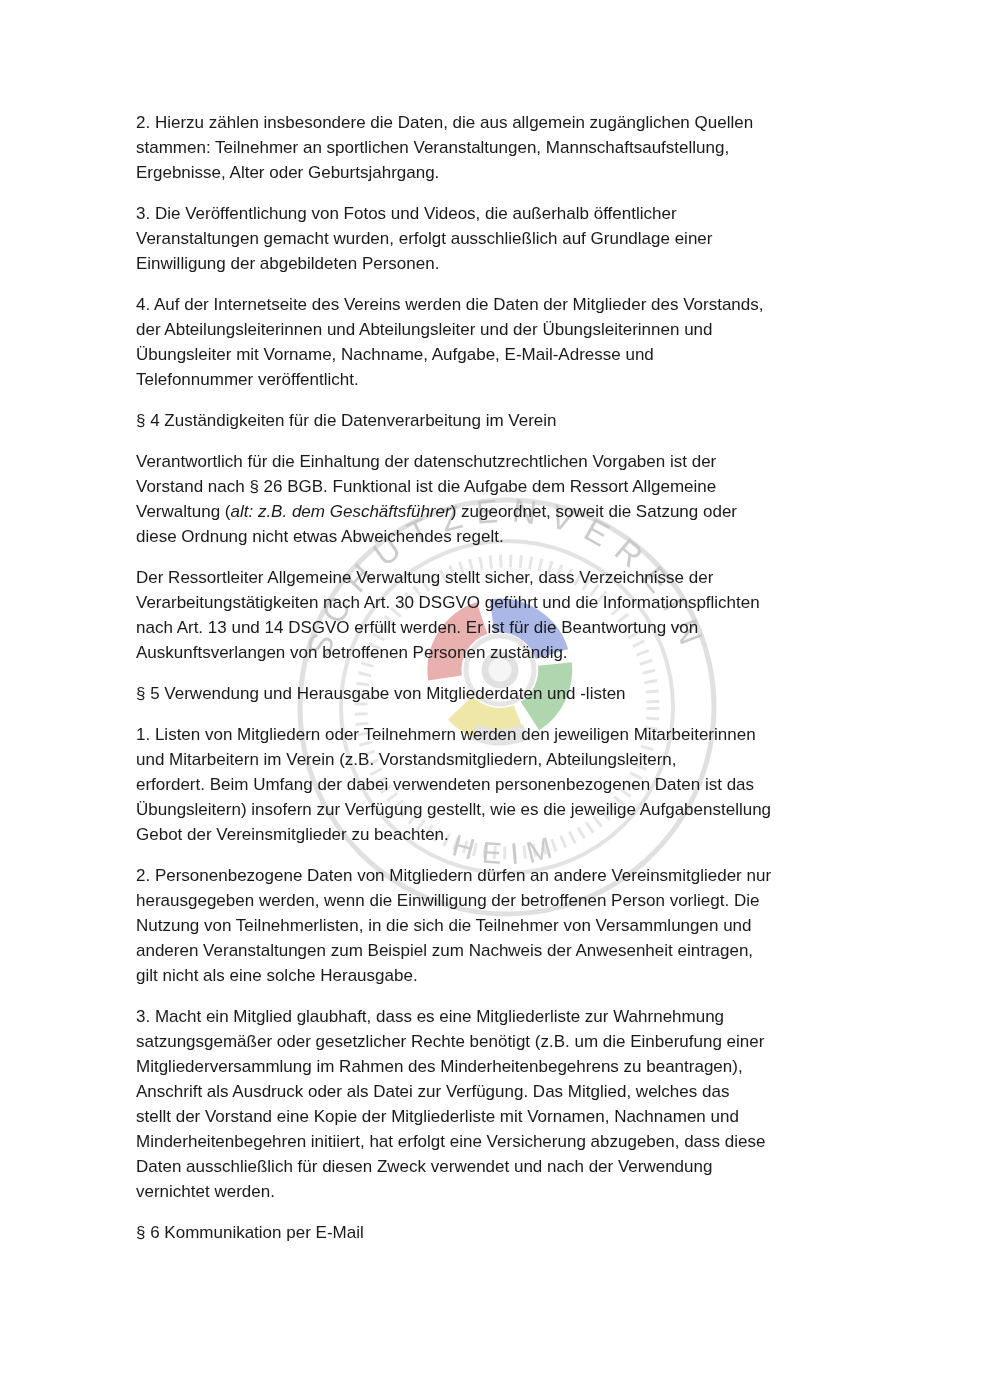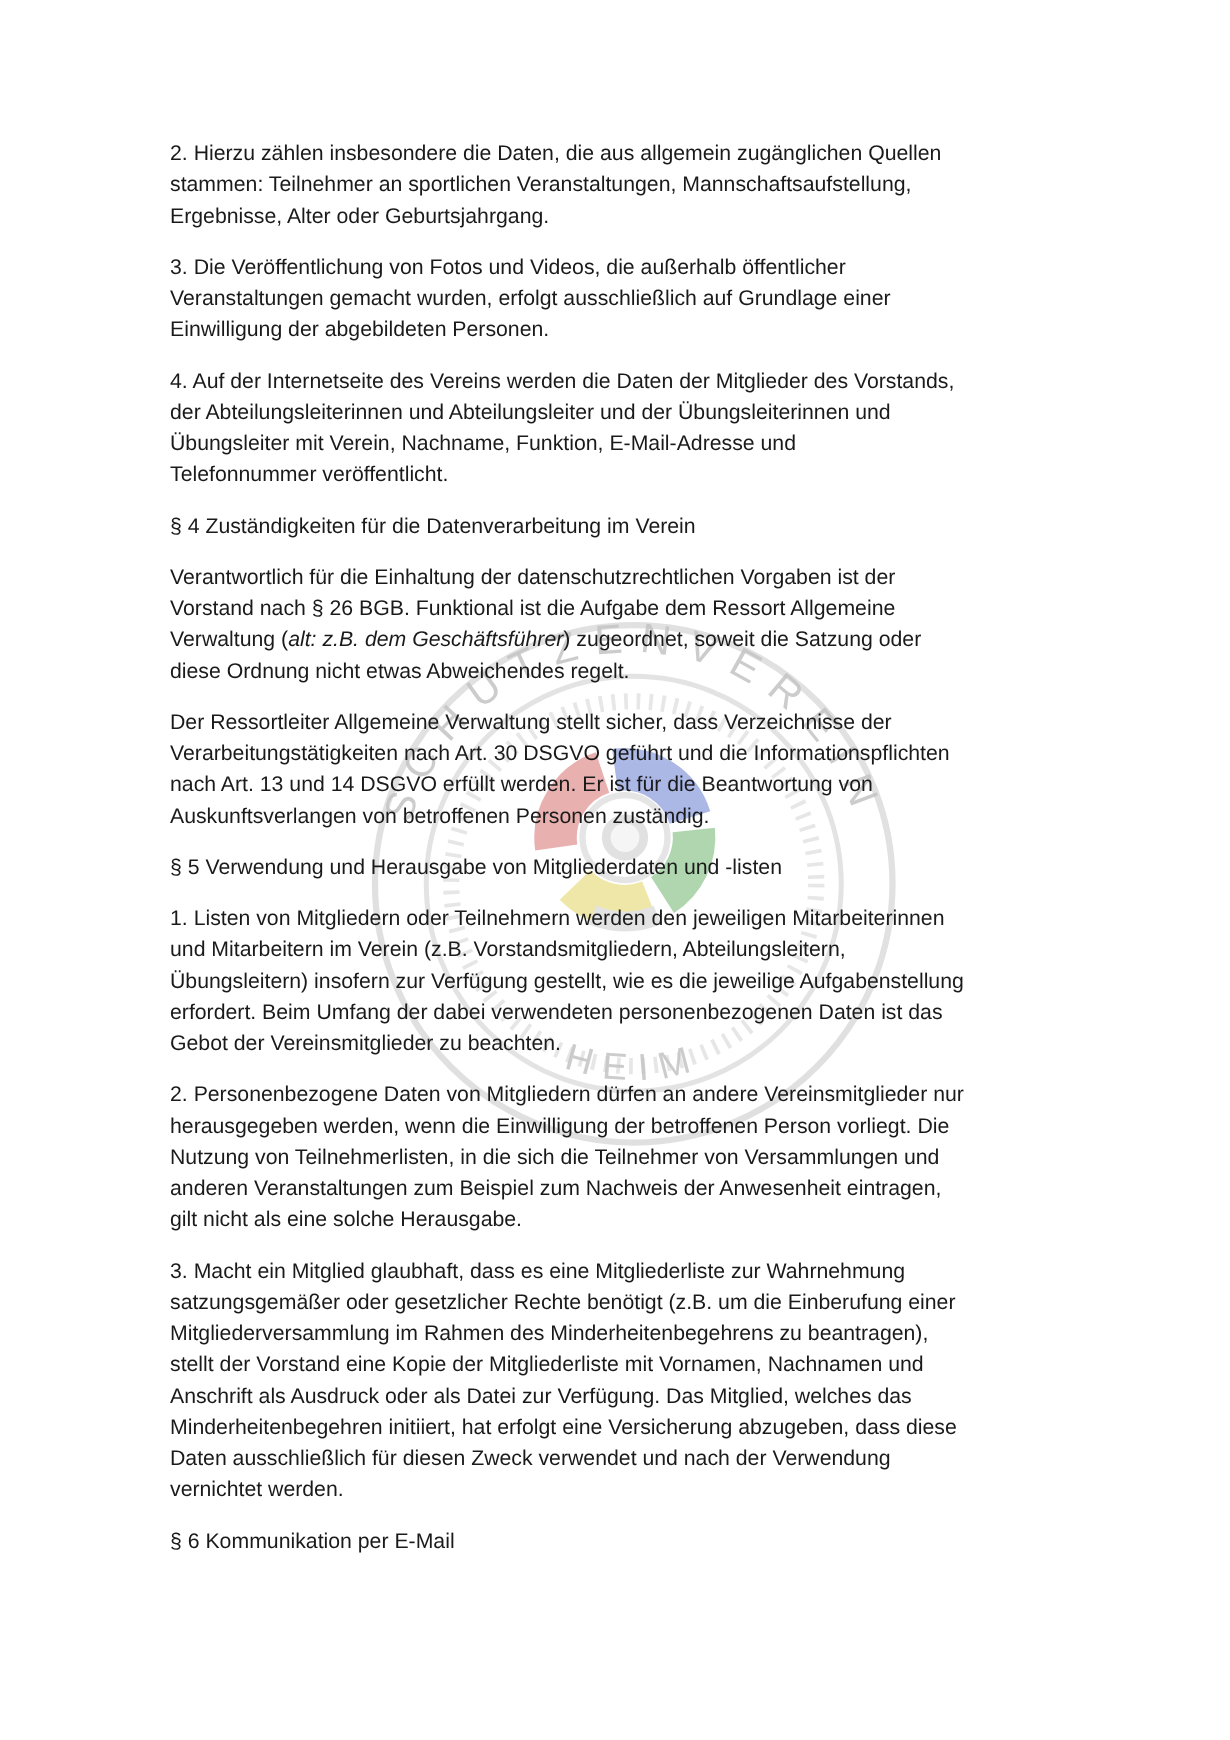--- a/index.html
+++ b/index.html
@@ -95,21 +95,21 @@
 
     <section class="block">
       <div class="line">3. Die Veröffentlichung von Fotos und Videos, die außerhalb öffentlicher</div>
       <div class="line">Veranstaltungen gemacht wurden, erfolgt ausschließlich auf Grundlage einer</div>
       <div class="line">Einwilligung der abgebildeten Personen.</div>
     </section>
 
     <section class="block">
       <div class="line">4. Auf der Internetseite des Vereins werden die Daten der Mitglieder des Vorstands,</div>
       <div class="line">der Abteilungsleiterinnen und Abteilungsleiter und der Übungsleiterinnen und</div>
-      <div class="line">Übungsleiter mit Verein, Nachname, Funktion, E-Mail-Adresse und</div>
+      <div class="line">Übungsleiter mit Vorname, Nachname, Aufgabe, E-Mail-Adresse und</div>
       <div class="line">Telefonnummer veröffentlicht.</div>
     </section>
 
     <section class="block">
       <div class="line heading">§ 4 Zuständigkeiten für die Datenverarbeitung im Verein</div>
     </section>
 
     <section class="block">
       <div class="line">Verantwortlich für die Einhaltung der datenschutzrechtlichen Vorgaben ist der</div>
       <div class="line">Vorstand nach § 26 BGB. Funktional ist die Aufgabe dem Ressort Allgemeine</div>
@@ -124,39 +124,39 @@
       <div class="line">Auskunftsverlangen von betroffenen Personen zuständig.</div>
     </section>
 
     <section class="block">
       <div class="line heading">§ 5 Verwendung und Herausgabe von Mitgliederdaten und -listen</div>
     </section>
 
     <section class="block">
       <div class="line">1. Listen von Mitgliedern oder Teilnehmern werden den jeweiligen Mitarbeiterinnen</div>
       <div class="line">und Mitarbeitern im Verein (z.B. Vorstandsmitgliedern, Abteilungsleitern,</div>
+      <div class="line">erfordert. Beim Umfang der dabei verwendeten personenbezogenen Daten ist das</div>
       <div class="line">Übungsleitern) insofern zur Verfügung gestellt, wie es die jeweilige Aufgabenstellung</div>
-      <div class="line">erfordert. Beim Umfang der dabei verwendeten personenbezogenen Daten ist das</div>
       <div class="line">Gebot der Vereinsmitglieder zu beachten.</div>
     </section>
 
     <section class="block">
       <div class="line">2. Personenbezogene Daten von Mitgliedern dürfen an andere Vereinsmitglieder nur</div>
       <div class="line">herausgegeben werden, wenn die Einwilligung der betroffenen Person vorliegt. Die</div>
       <div class="line">Nutzung von Teilnehmerlisten, in die sich die Teilnehmer von Versammlungen und</div>
       <div class="line">anderen Veranstaltungen zum Beispiel zum Nachweis der Anwesenheit eintragen,</div>
       <div class="line">gilt nicht als eine solche Herausgabe.</div>
     </section>
 
     <section class="block">
       <div class="line">3. Macht ein Mitglied glaubhaft, dass es eine Mitgliederliste zur Wahrnehmung</div>
       <div class="line">satzungsgemäßer oder gesetzlicher Rechte benötigt (z.B. um die Einberufung einer</div>
       <div class="line">Mitgliederversammlung im Rahmen des Minderheitenbegehrens zu beantragen),</div>
+      <div class="line">Anschrift als Ausdruck oder als Datei zur Verfügung. Das Mitglied, welches das</div>
       <div class="line">stellt der Vorstand eine Kopie der Mitgliederliste mit Vornamen, Nachnamen und</div>
-      <div class="line">Anschrift als Ausdruck oder als Datei zur Verfügung. Das Mitglied, welches das</div>
       <div class="line">Minderheitenbegehren initiiert, hat erfolgt eine Versicherung abzugeben, dass diese</div>
       <div class="line">Daten ausschließlich für diesen Zweck verwendet und nach der Verwendung</div>
       <div class="line">vernichtet werden.</div>
     </section>
 
     <section class="block">
       <div class="line heading">§ 6 Kommunikation per E-Mail</div>
     </section>
 
   </div>

